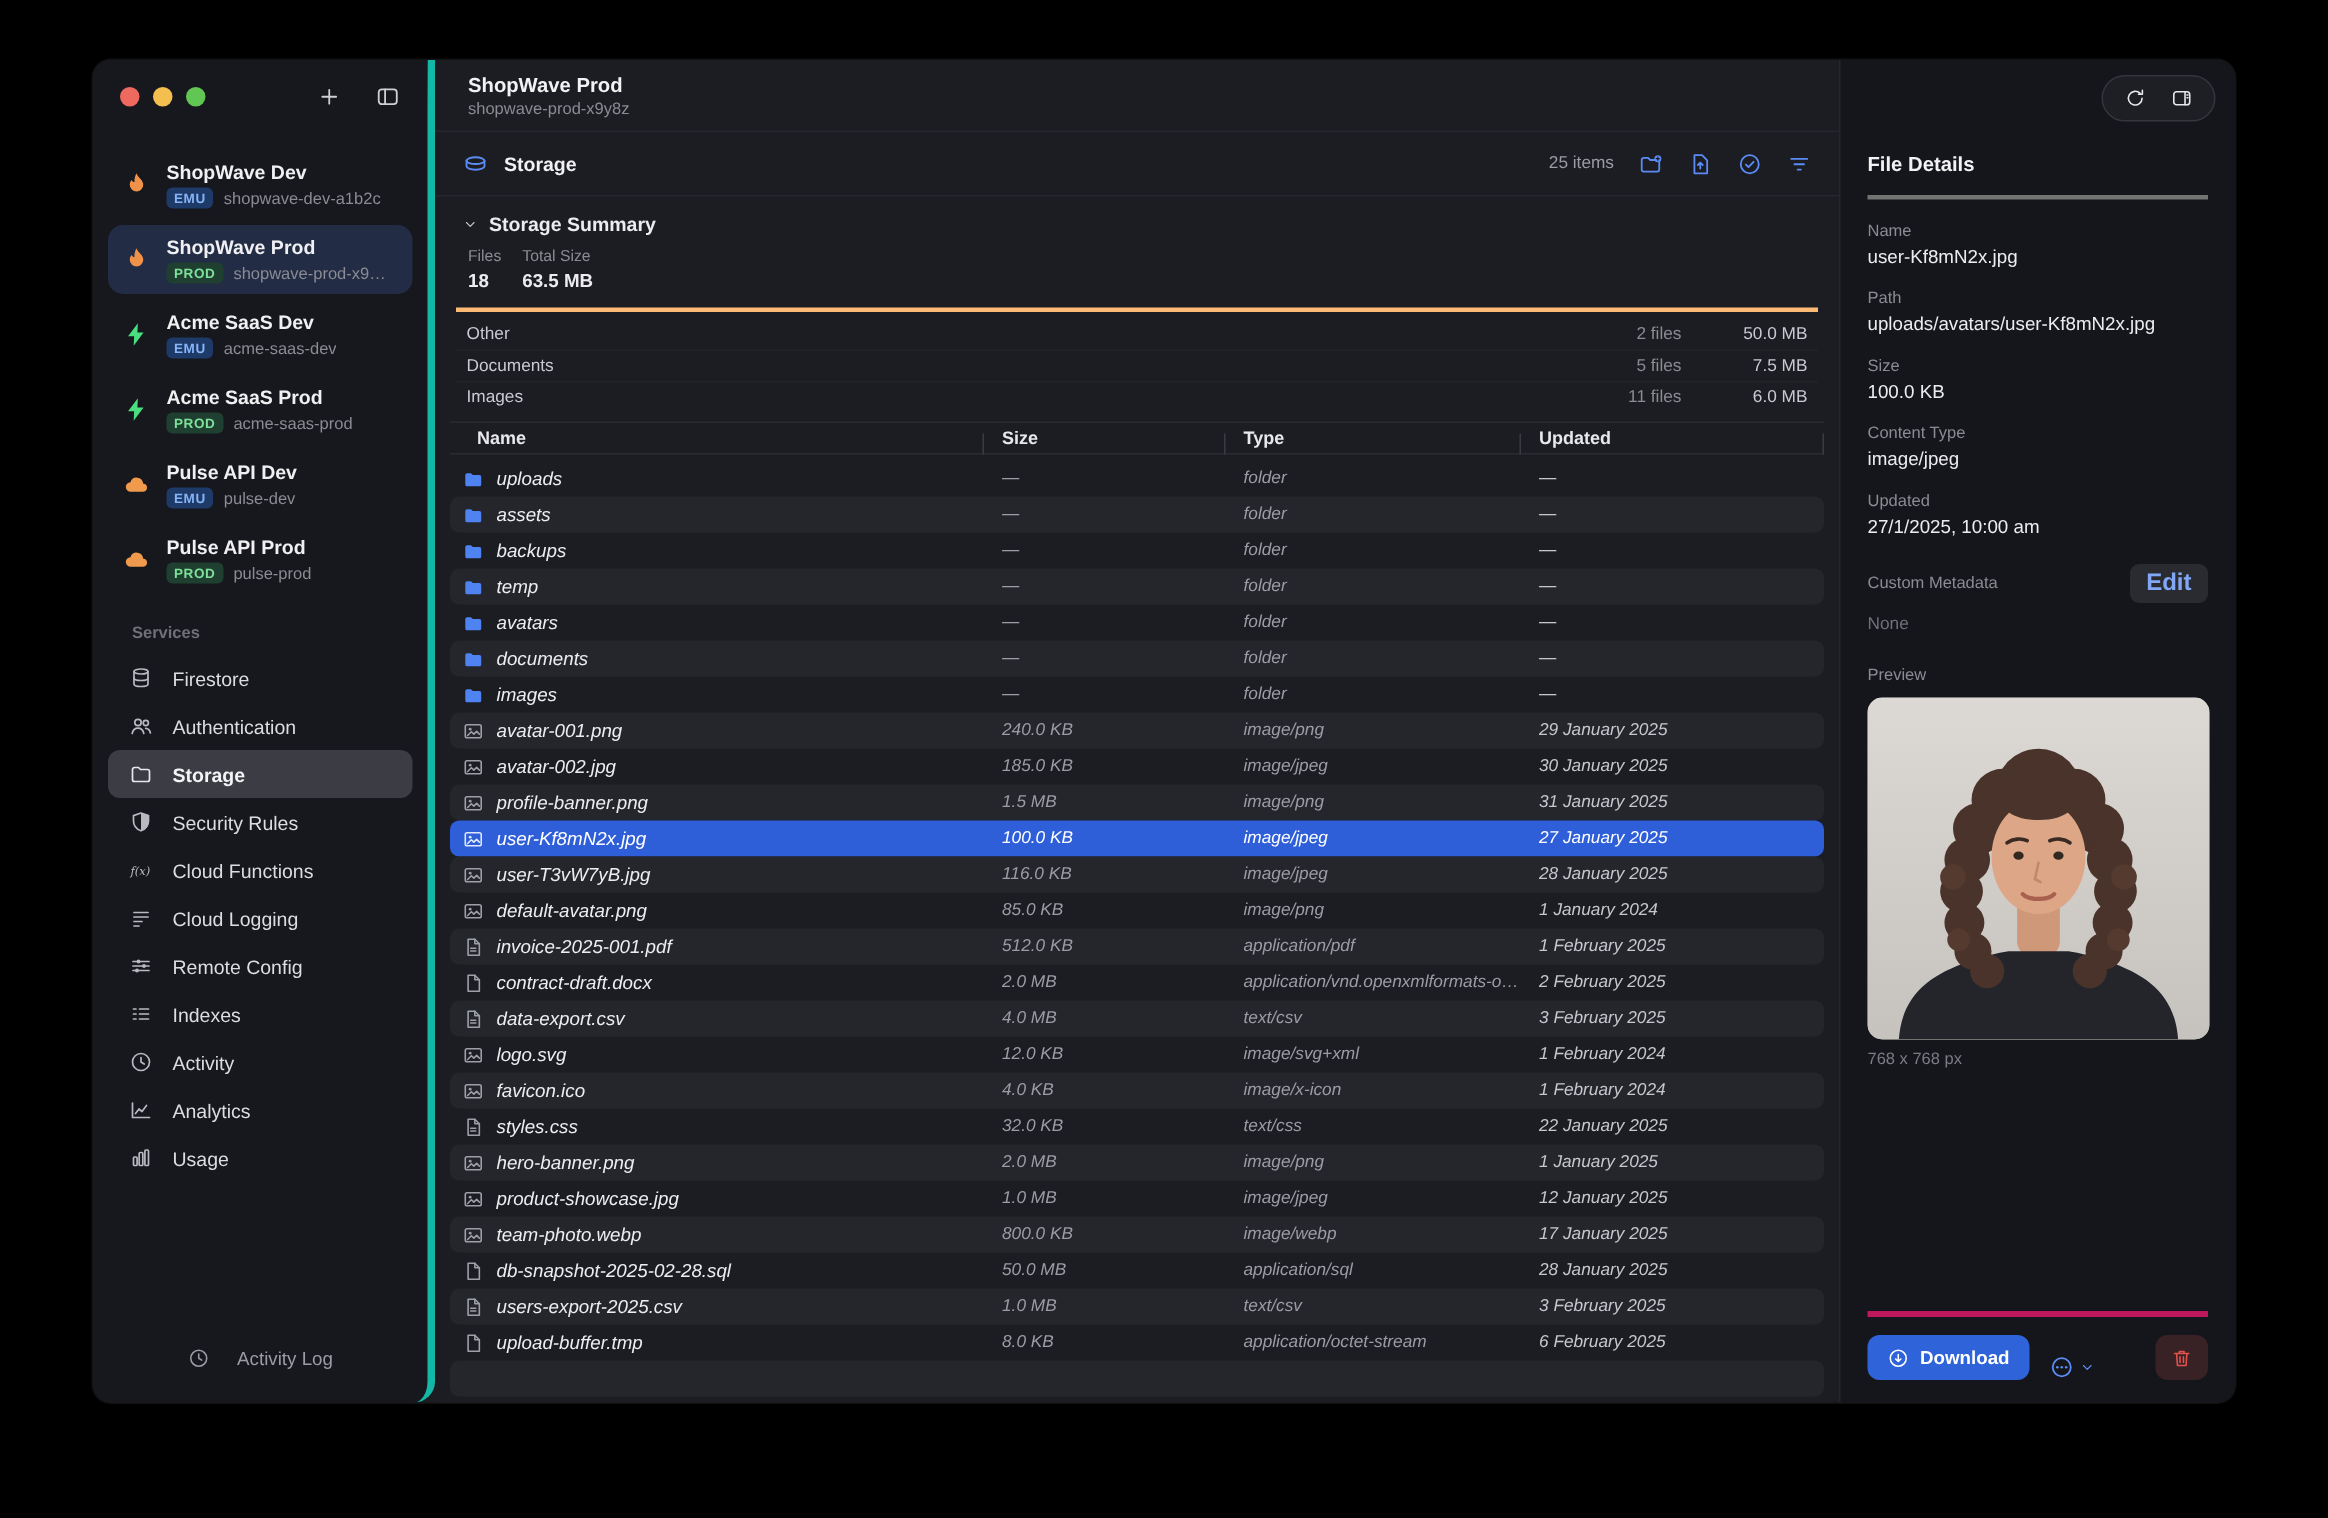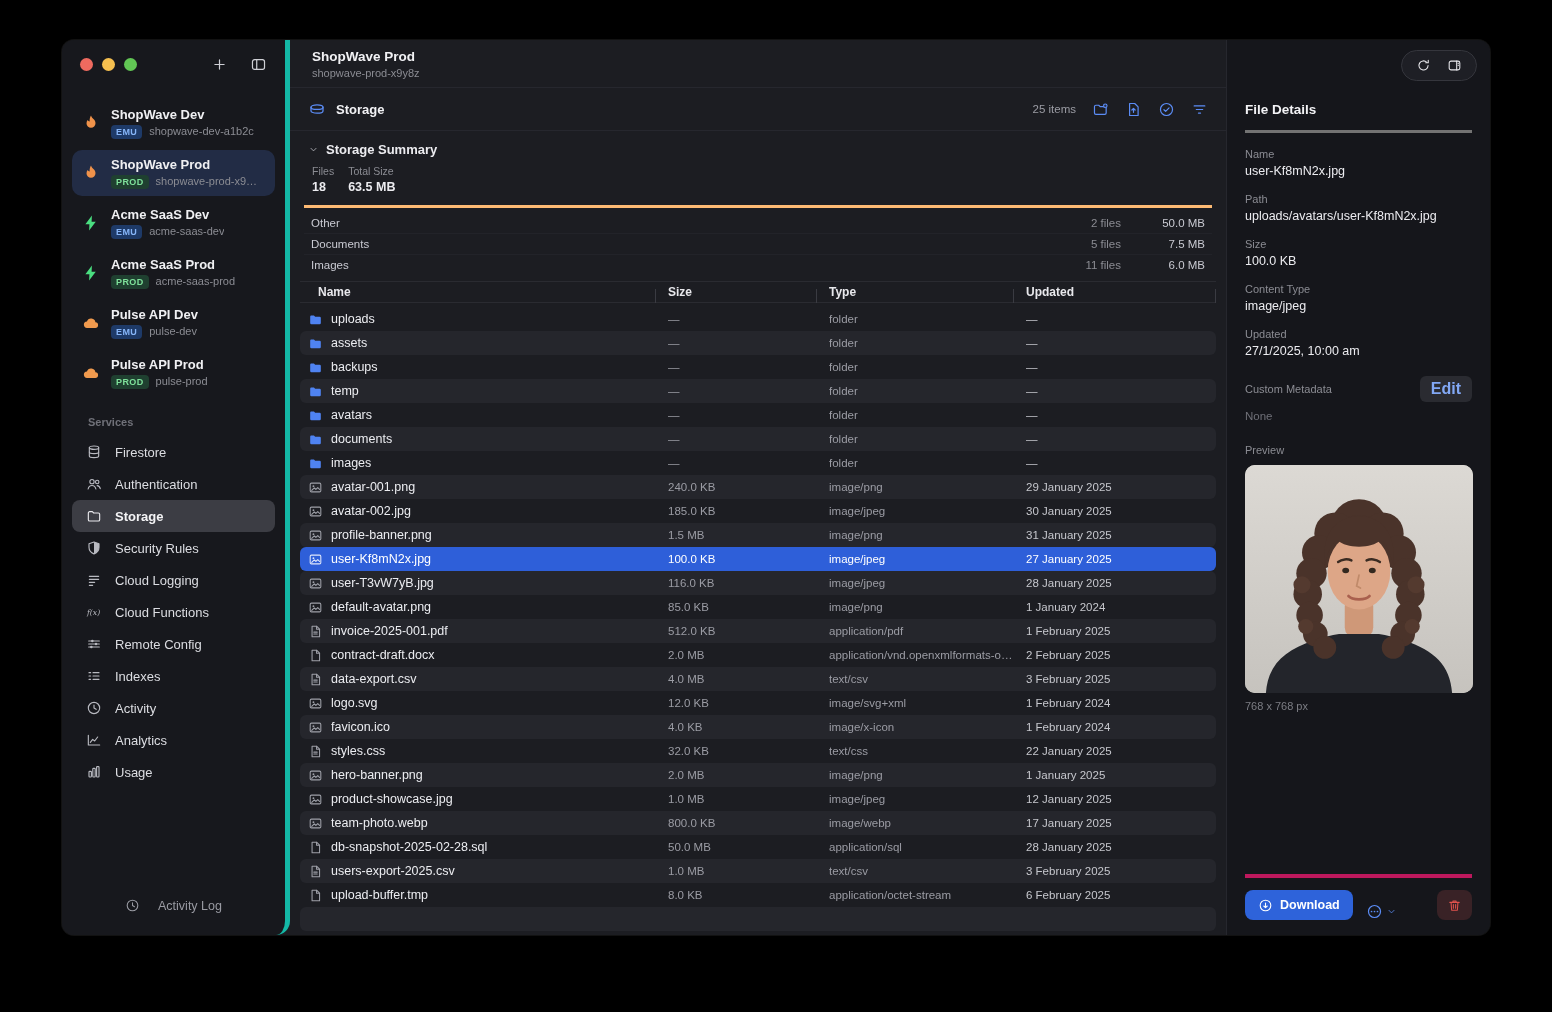--- a/index.html
+++ b/index.html
@@ -18,21 +18,21 @@
   .traffic { display:flex; gap:9px; }
   .tl { width:13px; height:13px; border-radius:50%; }
   .tl.red{ background:#ee6a5f; } .tl.yellow{ background:#f5bf4f; } .tl.green{ background:#61c654; }
   .sb-top-actions { margin-left:auto; display:flex; gap:22px; color:#cfd0d6; }
   .sb-top-actions .icon { width:17px; height:17px; }
   .projects { padding:12px 10px 0; display:flex; flex-direction:column; gap:4px; }
   .project { display:flex; gap:11px; align-items:center; padding:7px 10px; border-radius:10px; }
   .project.selected { background:#222c45; }
   .project .icon { width:18px; height:18px; flex:none; }
   .pname { font-size:13px; font-weight:700; color:#f0f0f3; line-height:16px; }
-  .pmeta { display:flex; gap:7px; align-items:flex-start; margin-top:2px; }
+  .pmeta { display:flex; gap:7px; align-items:flex-end; margin-top:2px; }
   .badge { font-size:9px; font-weight:700; letter-spacing:.4px; padding:2px 5px; border-radius:4px; }
   .badge.emu { background:#1e3a68; color:#86b5f8; }
   .badge.prod { background:#1f4030; color:#7ee09a; }
   .pid { font-size:11px; color:#8b8c93; white-space:nowrap; overflow:hidden; text-overflow:ellipsis; max-width:118px; }
   .services-label { margin:20px 0 8px 26px; font-size:11px; font-weight:700; color:#6f7078; }
   .services { display:flex; flex-direction:column; gap:0; }
   .service { display:flex; gap:13px; align-items:center; height:32px; margin:0 10px; padding:0 14px;
              border-radius:8px; color:#dcdde2; font-size:13px; }
   .service .icon { width:16px; height:16px; color:#b9bac1; }
   .service.selected { background:#3c3d44; font-weight:700; color:#f4f4f6; }
@@ -72,21 +72,21 @@
                   margin:0 10px; height:22px; flex:none;
                   border-top:1px solid #2a2b31; border-bottom:1px solid #2a2b31;
                   font-size:12px; font-weight:700; color:#e8e8ec; }
   .th { padding-left:13px; position:relative; }
   .th:first-child { padding-left:18px; }
   .th + .th::before, .th:last-child::after { content:""; position:absolute; left:0; top:4px;
                   width:1px; height:14px; background:#3a3b42; }
   .th:last-child::after { left:auto; right:0; }
   .rows { margin:4px 10px 0; flex:1; overflow:hidden; }
   .row { display:grid; grid-template-columns:355px 161px 197px 1fr; align-items:center;
-         height:24px; border-radius:6px; }
+         height:24px; border-radius:6px;font-style:italic; }
   .row.alt { background:#25262c; }
   .row.selected { background:#2e5fd9; }
   .c-name { display:flex; align-items:center; gap:8px; padding-left:8px; font-size:12.5px;
             color:#ecedf1; white-space:nowrap; overflow:hidden; }
   .c-name .icon { width:15px; height:15px; flex:none; color:#9ea0a8; }
   .c-name .icon.folder-ic { color:#4f83f2; }
   .c-size, .c-type, .c-updated { padding-left:13px; font-size:11.5px; white-space:nowrap;
             overflow:hidden; text-overflow:ellipsis; }
   .c-size, .c-type { color:#9b9ca4; }
   .c-updated { color:#c6c7cd; }
@@ -278,33 +278,33 @@
             <span class="icon">
               <svg viewBox="0 0 24 24" fill="none" stroke="currentColor" stroke-width="1.7" stroke-linecap="round" stroke-linejoin="round">
                 <path d="M12 3l7.5 2.6v5.3c0 4.6-3.2 8.2-7.5 9.9-4.3-1.7-7.5-5.3-7.5-9.9V5.6L12 3z"></path>
                 <path fill="currentColor" stroke="none" d="M12 3l7.5 2.6v5.3c0 4.6-3.2 8.2-7.5 9.9V3z"></path>
               </svg>
             </span>
             <span>Security Rules</span>
           </div>
           <div class="service">
             <span class="icon">
-              <svg viewBox="0 0 24 24" fill="none" stroke="currentColor" stroke-width="1.7" stroke-linecap="round" stroke-linejoin="round">
-                <path d="M5 6.5h14M5 11h14M5 15.5h8M5 20h5"></path>
-              </svg>
-            </span>
-            <span>Cloud Logging</span>
-          </div>
-          <div class="service">
-            <span class="icon">
               <svg viewBox="0 0 24 24">
                 <text x="1.5" y="16.5" font-size="11.5" font-style="italic" fill="currentColor" font-family="DejaVu Serif, serif">f(x)</text>
               </svg>
             </span>
             <span>Cloud Functions</span>
+          </div>
+          <div class="service">
+            <span class="icon">
+              <svg viewBox="0 0 24 24" fill="none" stroke="currentColor" stroke-width="1.7" stroke-linecap="round" stroke-linejoin="round">
+                <path d="M5 6.5h14M5 11h14M5 15.5h8M5 20h5"></path>
+              </svg>
+            </span>
+            <span>Cloud Logging</span>
           </div>
           <div class="service">
             <span class="icon">
               <svg viewBox="0 0 24 24" fill="none" stroke="currentColor" stroke-width="1.7" stroke-linecap="round" stroke-linejoin="round">
                 <path d="M4 7.5h16M4 12h16M4 16.5h16"></path>
                 <circle cx="9.5" cy="7.5" r="1.9" fill="currentColor" stroke="none"></circle>
                 <circle cx="15" cy="12" r="1.9" fill="currentColor" stroke="none"></circle>
                 <circle cx="8" cy="16.5" r="1.9" fill="currentColor" stroke="none"></circle>
               </svg>
             </span>

